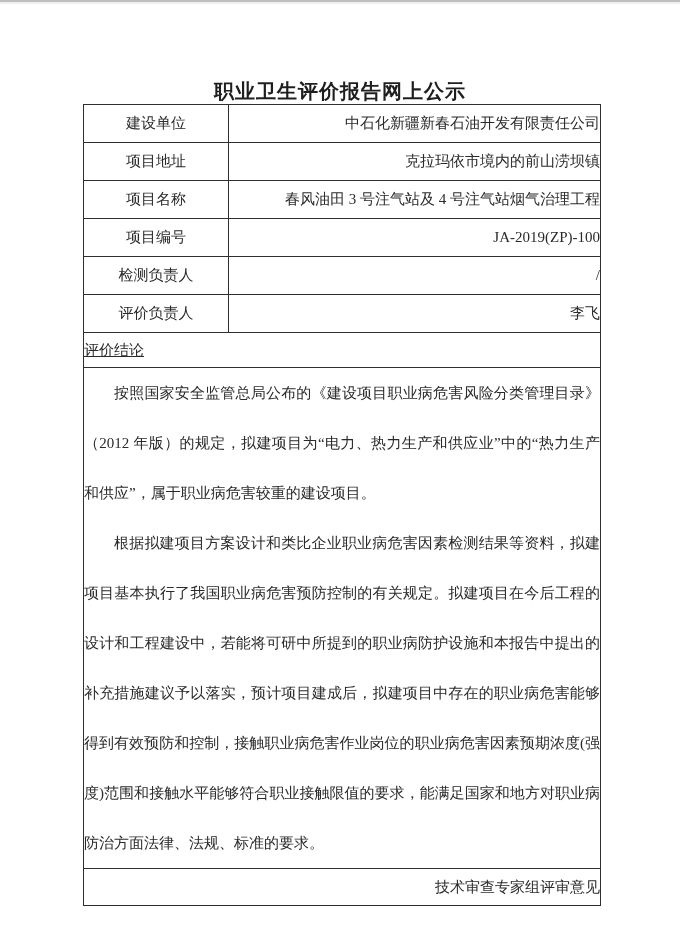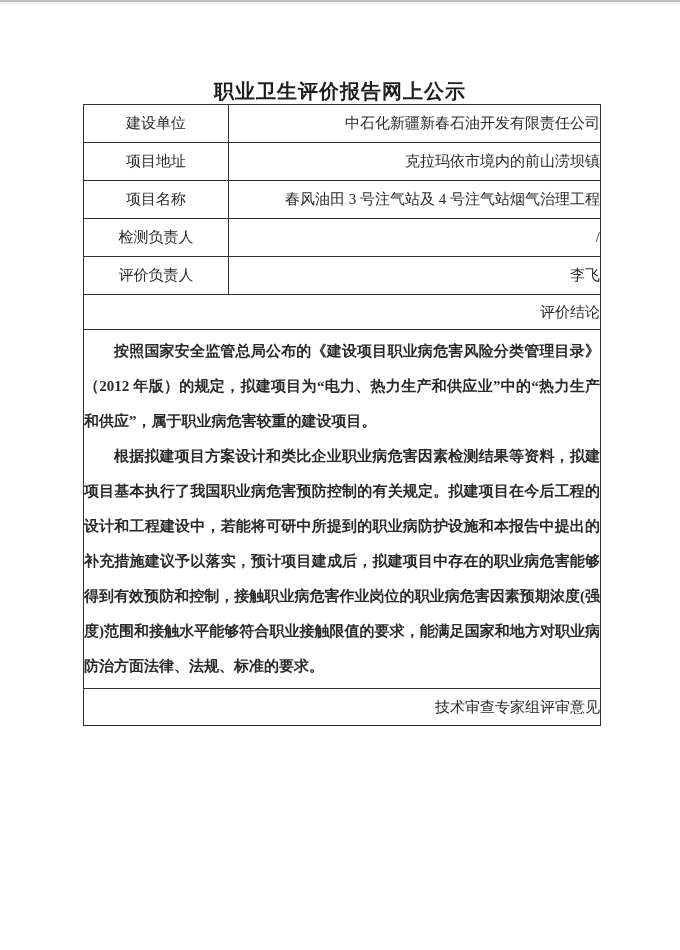--- a/index.html
+++ b/index.html
@@ -57,35 +57,35 @@
     text-align: center;
   }
   td.col-value {
     width: 371px;
     height: 37px;
     text-align: right;
     font-size: 14.5px;
   }
   td.concl-label {
     height: 34px;
-    text-align: right;
+    text-align: left;
     padding-left: 37px;
+    text-decoration: underline;
   }
   td.concl-text {
     height: 358px;
     vertical-align: top;
     padding: 6px 5px 8px 4px;
     font-size: 16px;
   }
   td.concl-text p {
     margin: 0;
     text-indent: 2em;
-    line-height: 35px;
+    line-height: 50px;
     text-align: justify;
-    font-weight: bold;
   }
   td.review-heading {
     height: 36px;
     text-align: right;
     padding-left: 4px;
     font-size: 15.5px;
   }
   td.review-opinion {
     height: 41px;
     text-align: left;
@@ -108,20 +108,24 @@
     </tr>
     <tr>
       <td class="col-label">项目地址</td>
       <td class="col-value">克拉玛依市境内的前山涝坝镇</td>
     </tr>
     <tr>
       <td class="col-label">项目名称</td>
       <td class="col-value">春风油田 3 号注气站及 4 号注气站烟气治理工程</td>
     </tr>
     <tr>
+      <td class="col-label">项目编号</td>
+      <td class="col-value">JA-2019(ZP)-100</td>
+    </tr>
+    <tr>
       <td class="col-label">检测负责人</td>
       <td class="col-value">/</td>
     </tr>
     <tr>
       <td class="col-label">评价负责人</td>
       <td class="col-value">李飞</td>
     </tr>
     <tr>
       <td class="concl-label" colspan="2">评价结论</td>
     </tr>

